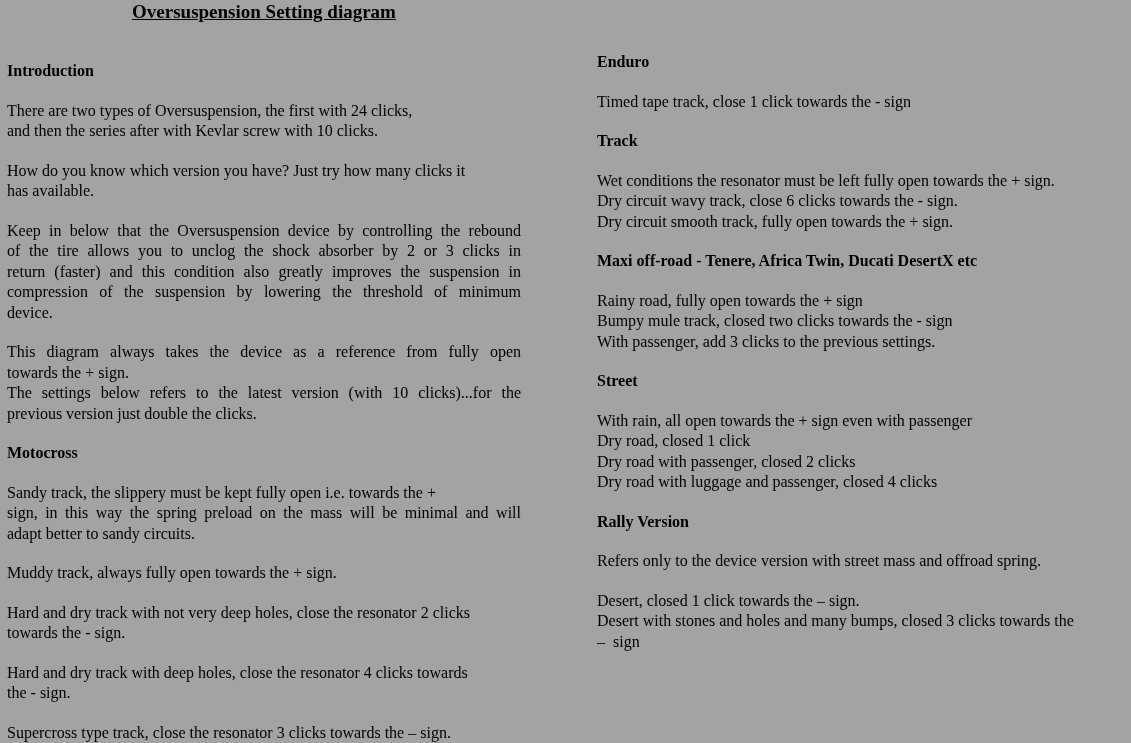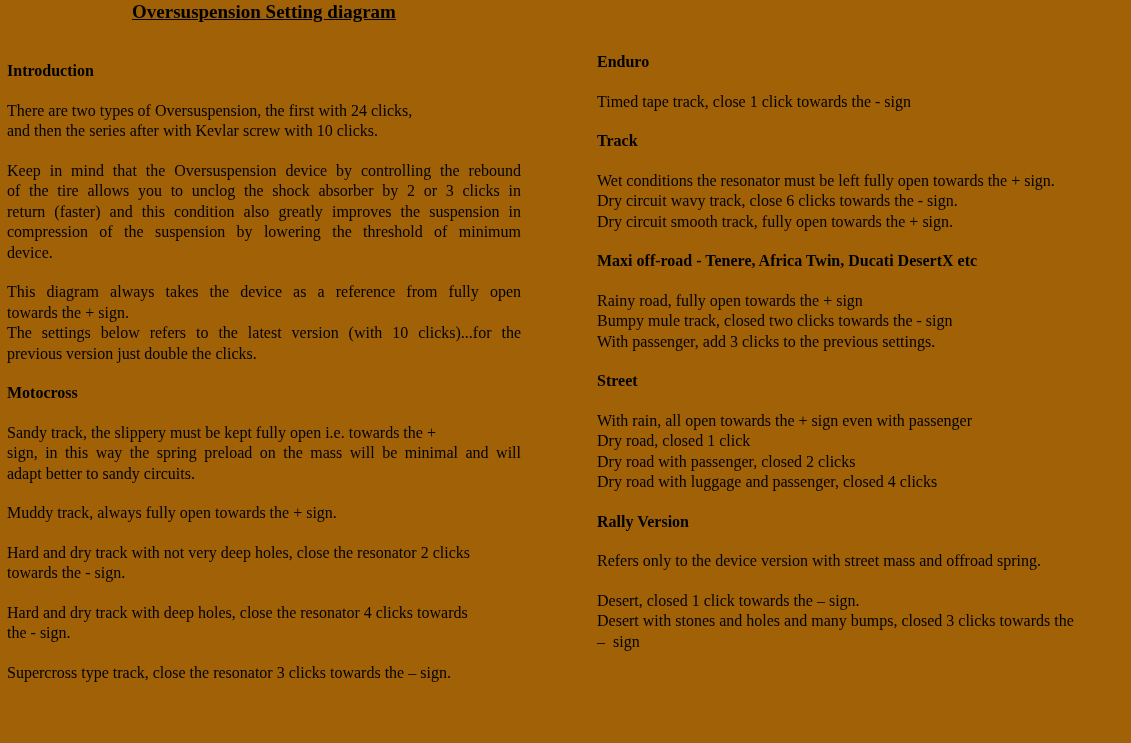--- a/index.html
+++ b/index.html
@@ -6,21 +6,21 @@
     margin: 0;
     padding: 0;
     background: #ffffff;
     color: #000000;
     font-family: "Liberation Serif", serif;
   }
   .page {
     position: relative;
     width: 1131px;
     height: 743px;
-    background: #a16207;
+    background: #a3a3a3;
     overflow: hidden;
   }
   .doc-title {
     position: absolute;
     left: 7px;
     top: 0px;
     width: 514px;
     margin: 0;
     text-align: center;
     font-size: 19px;
@@ -65,21 +65,25 @@
   <h1 class="doc-title">Oversuspension Setting diagram</h1>
   <div class="col col-left" id="col-left">
       <div class="block heading">
         <div class="line">Introduction</div>
       </div>
       <div class="block para">
         <div class="line">There are two types of Oversuspension, the first with 24 clicks,</div>
         <div class="line">and then the series after with Kevlar screw with 10 clicks.</div>
       </div>
       <div class="block para">
-        <div class="line jline">Keep in mind that the Oversuspension device by controlling the rebound</div>
+        <div class="line">How do you know which version you have? Just try how many clicks it</div>
+        <div class="line">has available.</div>
+      </div>
+      <div class="block para">
+        <div class="line jline">Keep in below that the Oversuspension device by controlling the rebound</div>
         <div class="line jline">of the tire allows you to unclog the shock absorber by 2 or 3 clicks in</div>
         <div class="line jline">return (faster) and this condition also greatly improves the suspension in</div>
         <div class="line jline">compression of the suspension by lowering the threshold of minimum</div>
         <div class="line">device.</div>
       </div>
       <div class="block para">
         <div class="line jline">This diagram always takes the device as a reference from fully open</div>
         <div class="line">towards the + sign.</div>
         <div class="line jline">The settings below refers to the latest version (with 10 clicks)...for the</div>
         <div class="line">previous version just double the clicks.</div>

